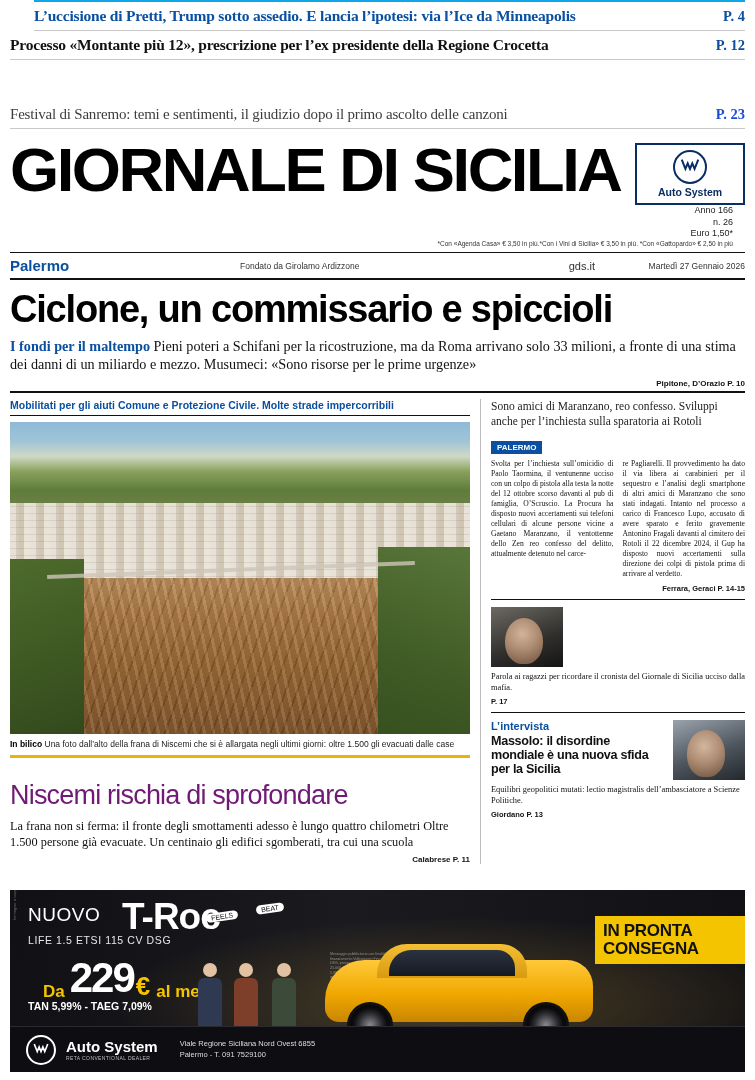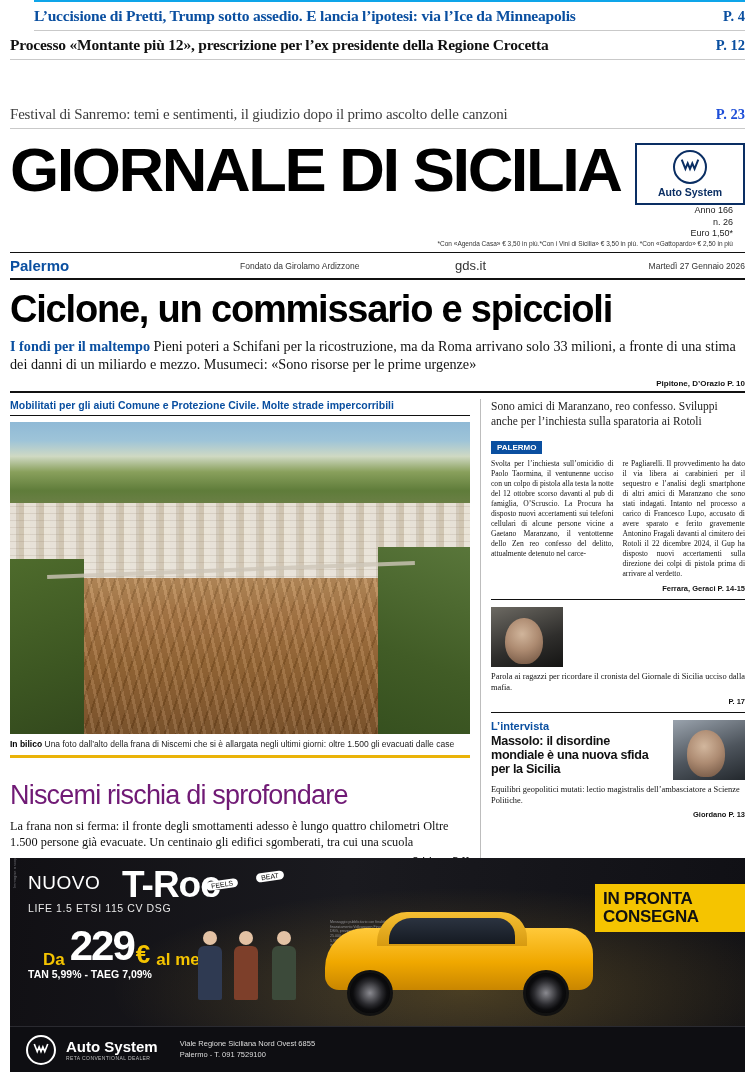--- a/index.html
+++ b/index.html
@@ -80,21 +80,21 @@
 
   
   .citybar {
     display: flex; align-items: center; margin: 4px 10px 0 10px;
     border-top: 1px solid #111; border-bottom: 2.5px solid #111;
     padding: 4px 0 4px 0;
     font-family: "Liberation Sans", sans-serif;
   }
   .city { color: #0a4fa0; font-weight: bold; font-size: 15px; flex: 0 0 230px; }
   .founded { font-size: 8.5px; color: #333; flex: 1 1 auto; text-align: left; }
-  .site { font-size: 13px; color: #333; flex: 0 0 140px; text-align: left; }
+  .site { font-size: 11px; color: #333; flex: 0 0 140px; text-align: right; }
   .date { font-size: 8.5px; color: #333; flex: 0 0 150px; text-align: right; }
 
   
   .lead { padding: 10px 10px 0 10px; }
   .lead h1 {
     margin: 0;
     font-family: "Liberation Sans", sans-serif;
     font-size: 38px; font-weight: bold; letter-spacing: -1.2px;
     line-height: 1.02; color: #000;
   }
@@ -225,37 +225,37 @@
   }
   .brief-head {
     font-family: "Liberation Sans", sans-serif;
     font-size: 12.6px; font-weight: bold; line-height: 1.12; letter-spacing: -0.3px;
   }
   .brief-body {
     font-family: "Liberation Serif", serif;
     font-size: 8.4px; line-height: 1.3; margin-top: 5px; color: #111;
   }
   .brief-byline {
-    text-align: right; font-family: "Liberation Sans", sans-serif;
+    font-family: "Liberation Sans", sans-serif;
     font-size: 7.5px; font-weight: bold; margin-top: 3px;
   }
   .brief-photo { width: 72px; height: 60px; flex: 0 0 72px; overflow:hidden; position:relative; background:#3a3a38; }
   .bp1 { background: linear-gradient(160deg,#6d6a63 0%, #2f2e2c 60%, #141413 100%); }
   .bp2 { background: linear-gradient(160deg,#9aa3ad 0%, #4e555d 55%, #23282d 100%); }
   .brief-photo:after{
     content:""; position:absolute; left:20%; top:18%; width:52%; height:78%;
     border-radius:50% 50% 45% 45%;
     background: radial-gradient(circle at 45% 35%, #d8bba0 0%, #b38f74 45%, #6c4f3c 100%);
     opacity:.95;
   }
   .sep-rule { border-bottom: 1px solid #111; margin-top: 6px; }
 
   
   .ad {
-    position: absolute; left: 10px; right: 10px; bottom: 8px; height: 214px;
+    position: absolute; left: 10px; right: 10px; bottom: 8px; height: 182px;
     background: #0b0b0d; overflow: hidden;
   }
   .ad-inner { position:absolute; inset:0; }
   .ad-bg {
     position:absolute; inset:0;
     background:
       radial-gradient(ellipse at 62% 62%, rgba(255,200,60,0.22) 0%, rgba(0,0,0,0) 55%),
       linear-gradient(95deg,#111014 0%, #1a1a1f 45%, #101015 100%);
   }
   .ad-title {

